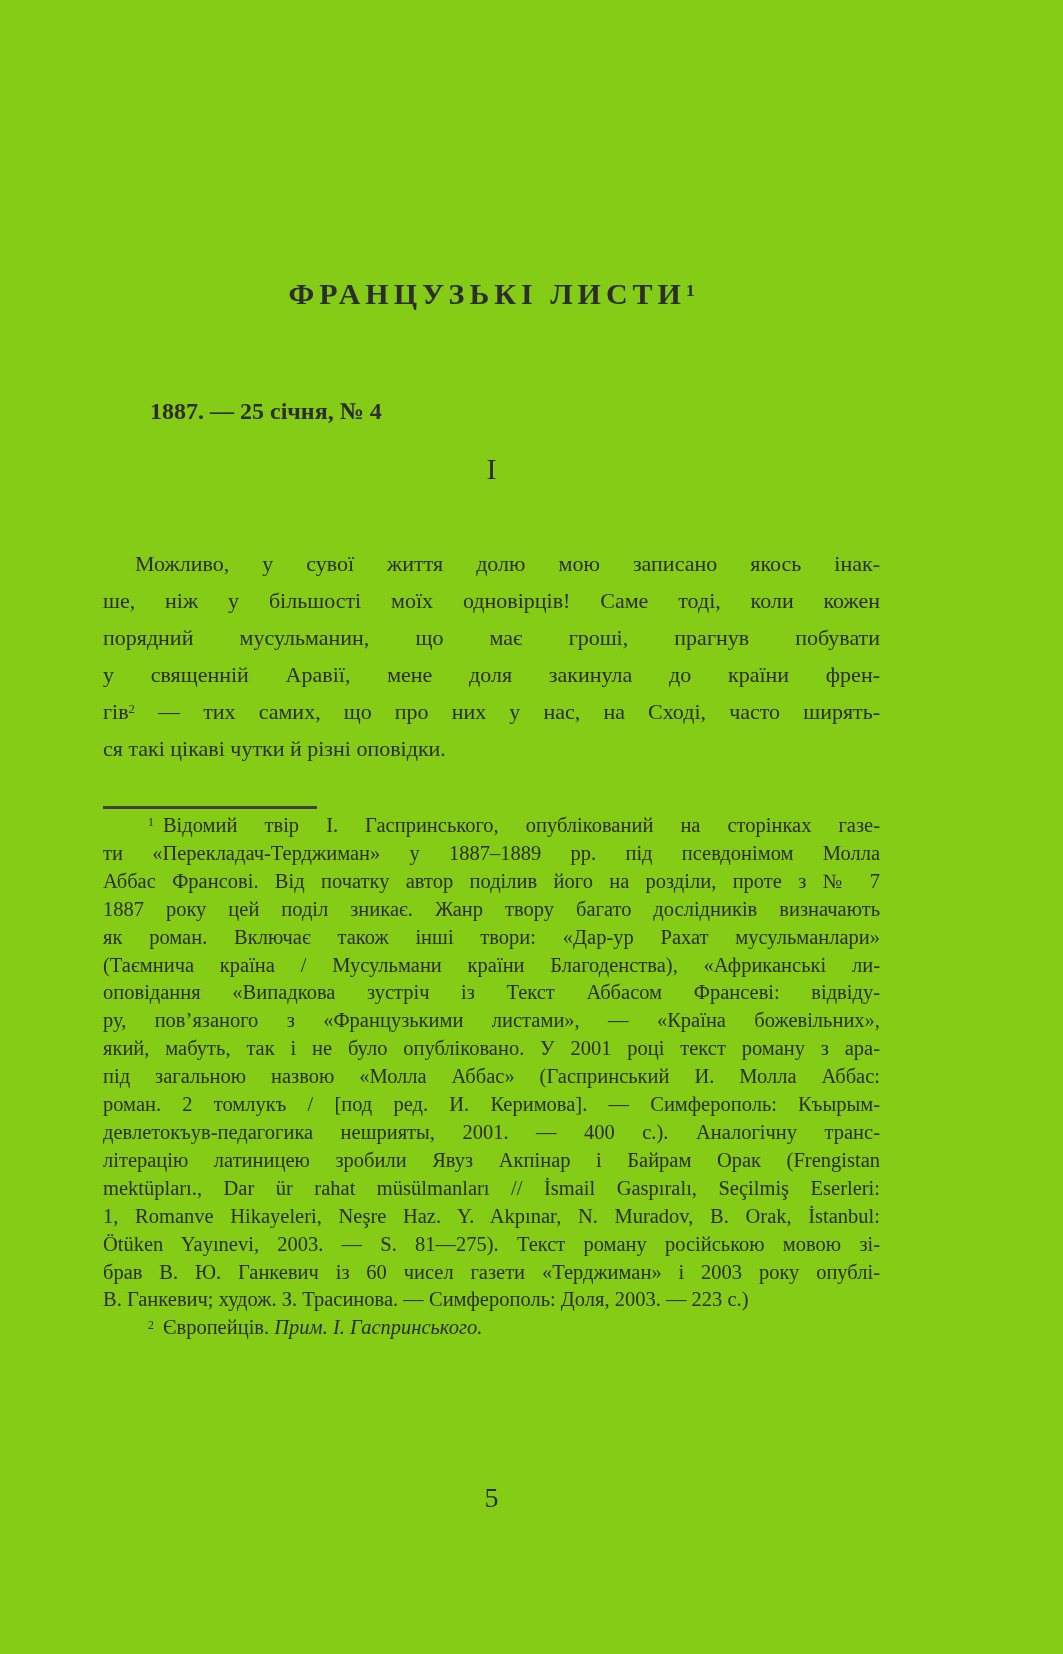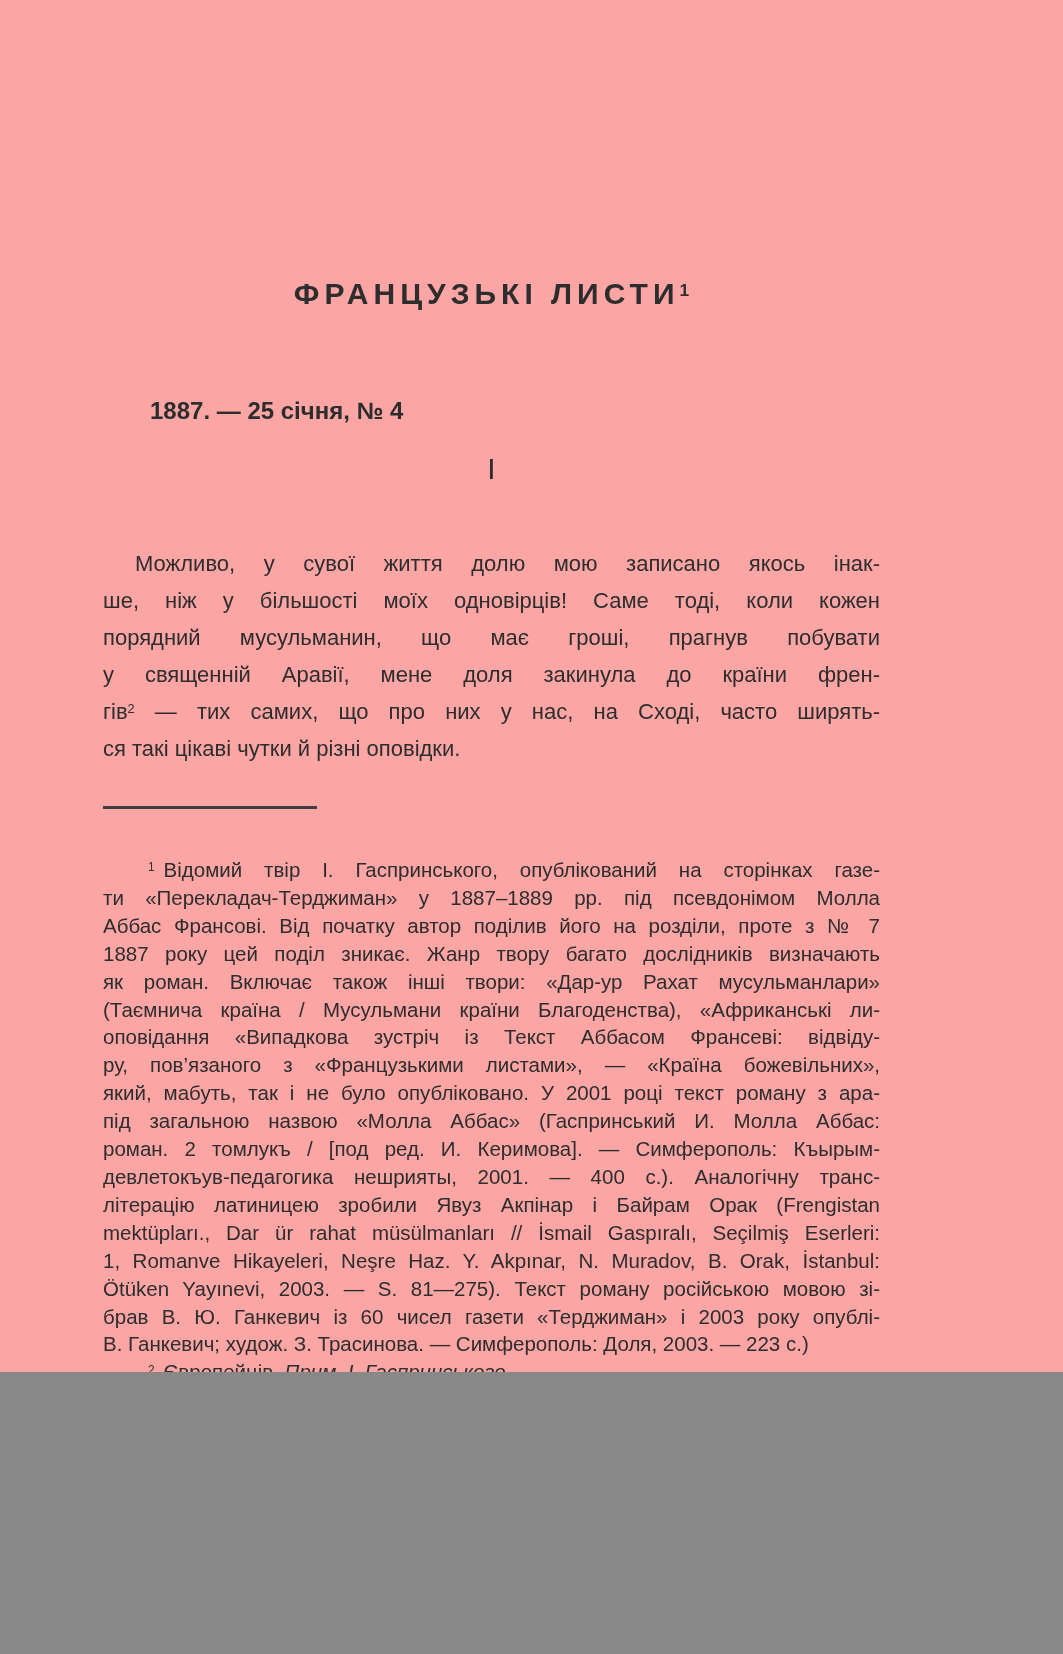--- a/index.html
+++ b/index.html
@@ -1,24 +1,24 @@
 <!DOCTYPE html>
 <html lang="uk"><head>
 <meta charset="utf-8">
 <style>
   * { margin: 0; padding: 0; box-sizing: border-box; }
   html, body { background: #888; }
   .page {
     position: relative;
     width: 1063px;
-    height: 1372px;
+    height: 1654px;
     margin: 0 auto;
-    background: #fca5a5;
+    background: #84cc16;
     color: #2d2d2d;
-    font-family: Liberation Sans, sans-serif;
+    font-family: Liberation Serif, serif;
     overflow: hidden;
   }
   .block { position: absolute; left: 103px; width: 777px; }
 
   .title {
     top: 277px;
     text-align: center;
     font-weight: bold;
     font-size: 30px;
     letter-spacing: 5px;
@@ -68,21 +68,20 @@
     top: 806px;
     width: 214px;
     height: 3px;
     background: #3f3f3f;
   }
 
   .footnotes {
     top: 812px;
     font-size: 20.5px;
     line-height: 27.9px;
-    margin-top: 44px;
   }
   .footnotes .line.indent { text-indent: 45px; }
   .footnotes sup { margin-right: 9px; }
   .footnotes i { font-style: italic; }
 
   .pagenum {
     top: 1483px;
     text-align: center;
     font-size: 28px;
     line-height: 1.1;

